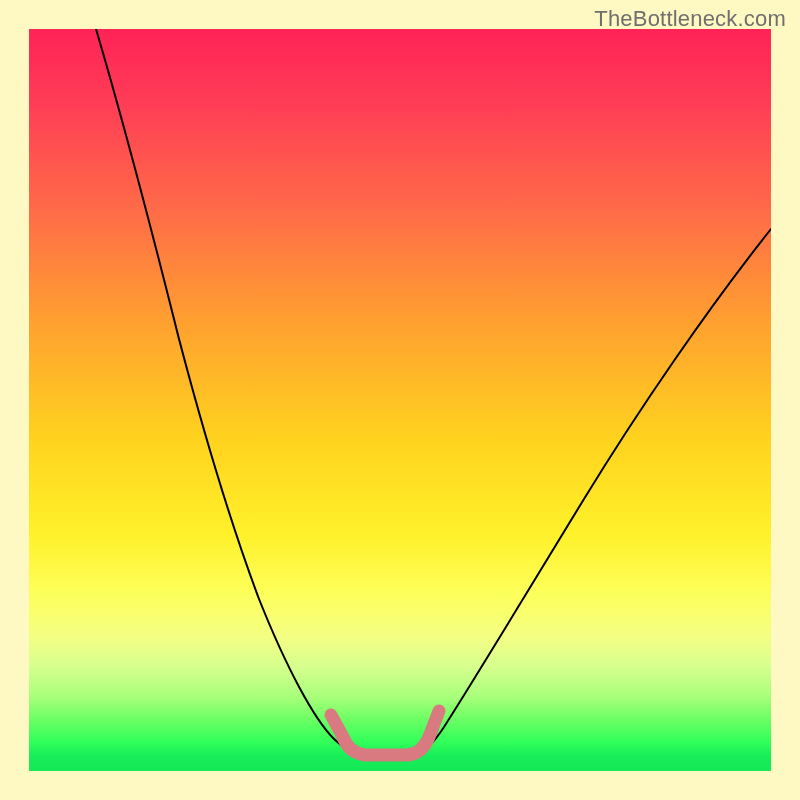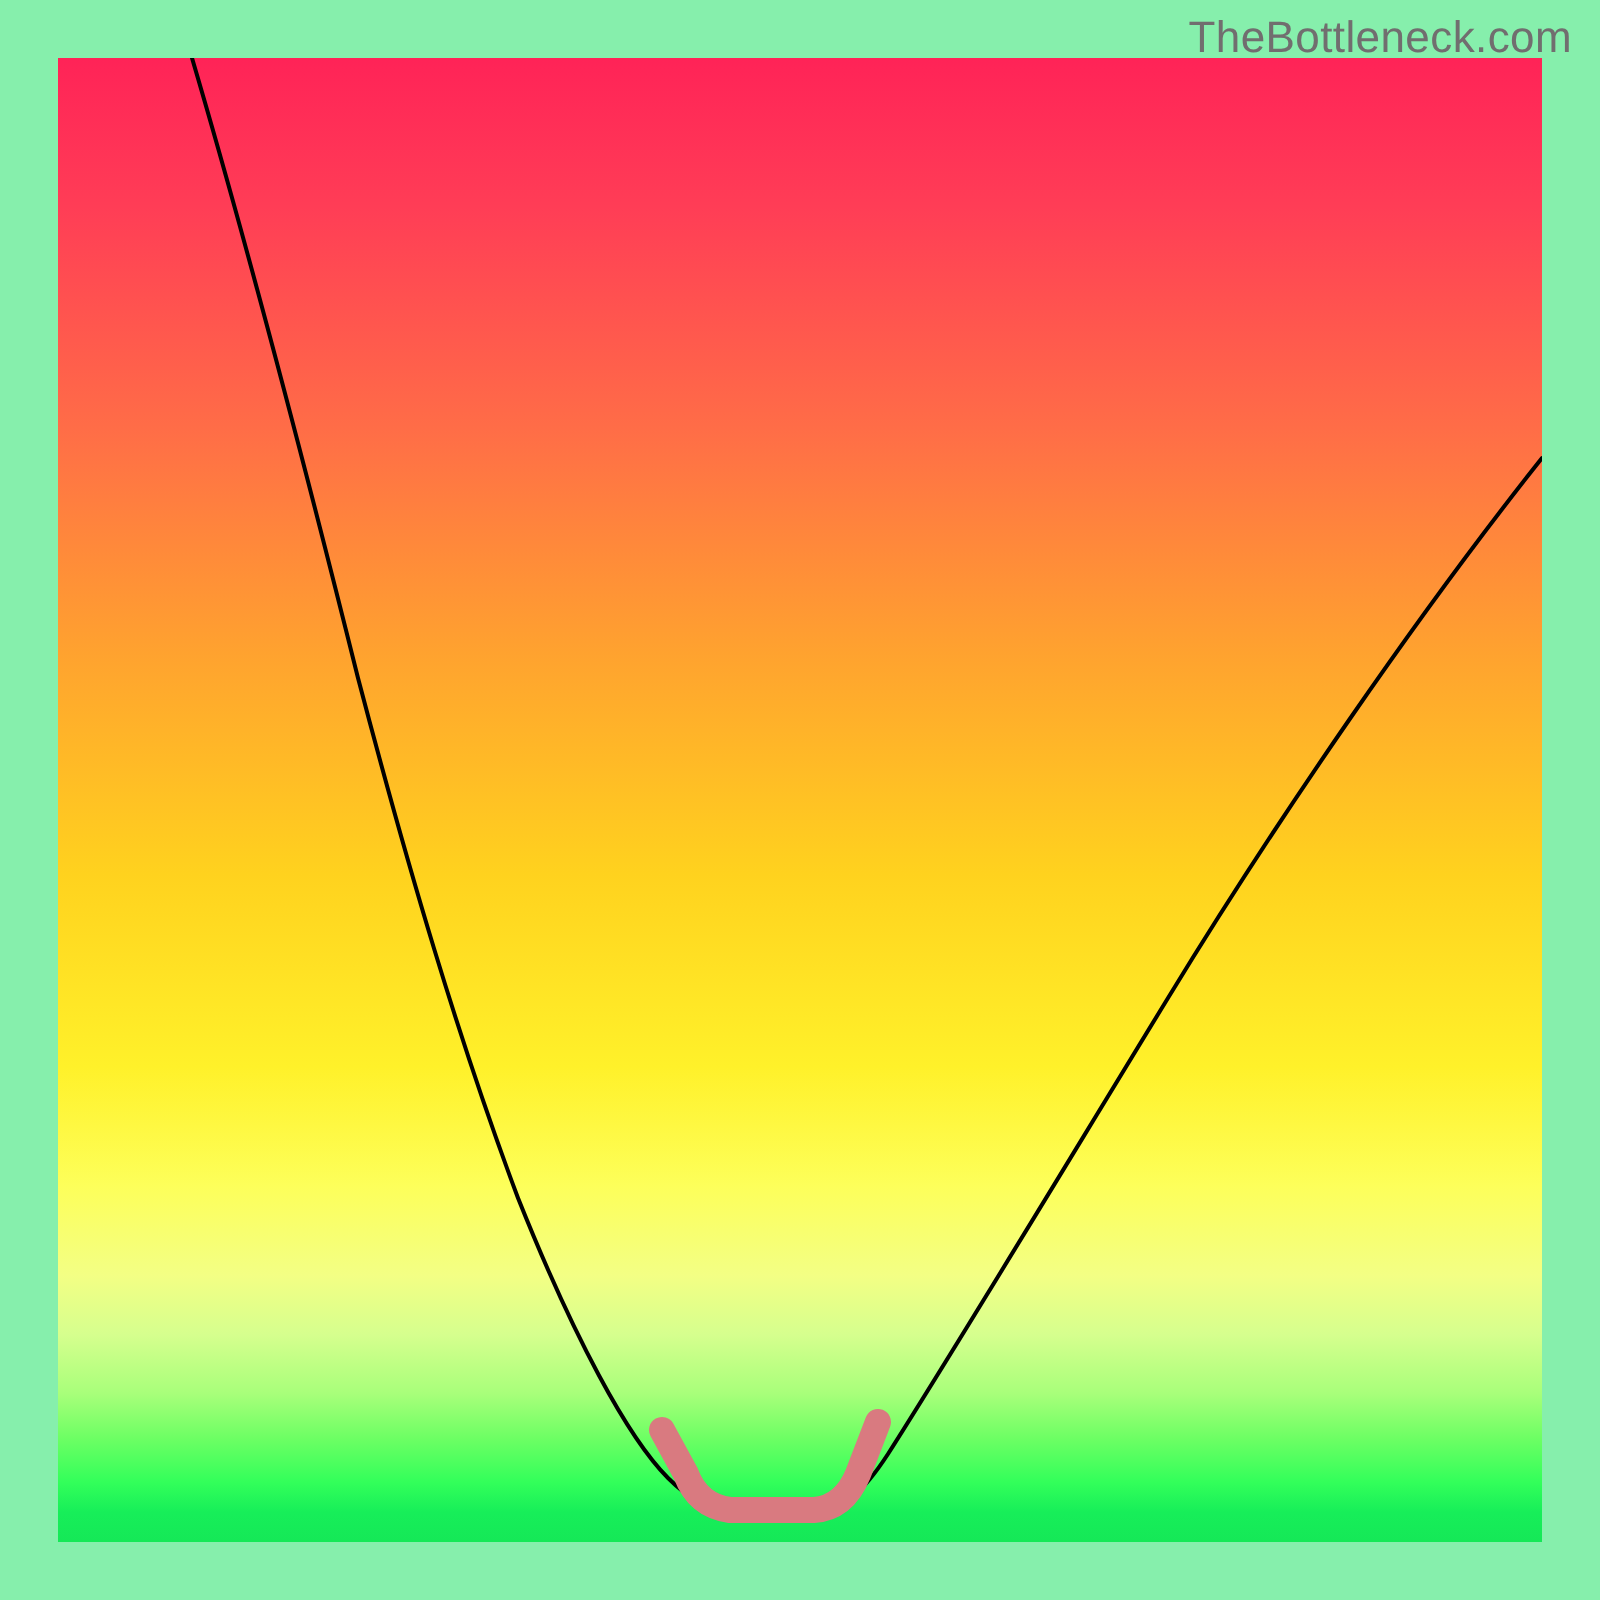--- a/index.html
+++ b/index.html
@@ -8,21 +8,21 @@
     width: 800px;
     height: 800px;
     background: #000;
     overflow: hidden;
     font-family: Arial, Helvetica, sans-serif;
   }
   .frame {
     position: relative;
     width: 800px;
     height: 800px;
-    background: #86efac;
+    background: #fef9c3;
   }
   .watermark {
     position: absolute;
     top: 6px;
     right: 14px;
     color: #716e6f;
     font-size: 22px;
     letter-spacing: 0.2px;
     z-index: 10;
   }

